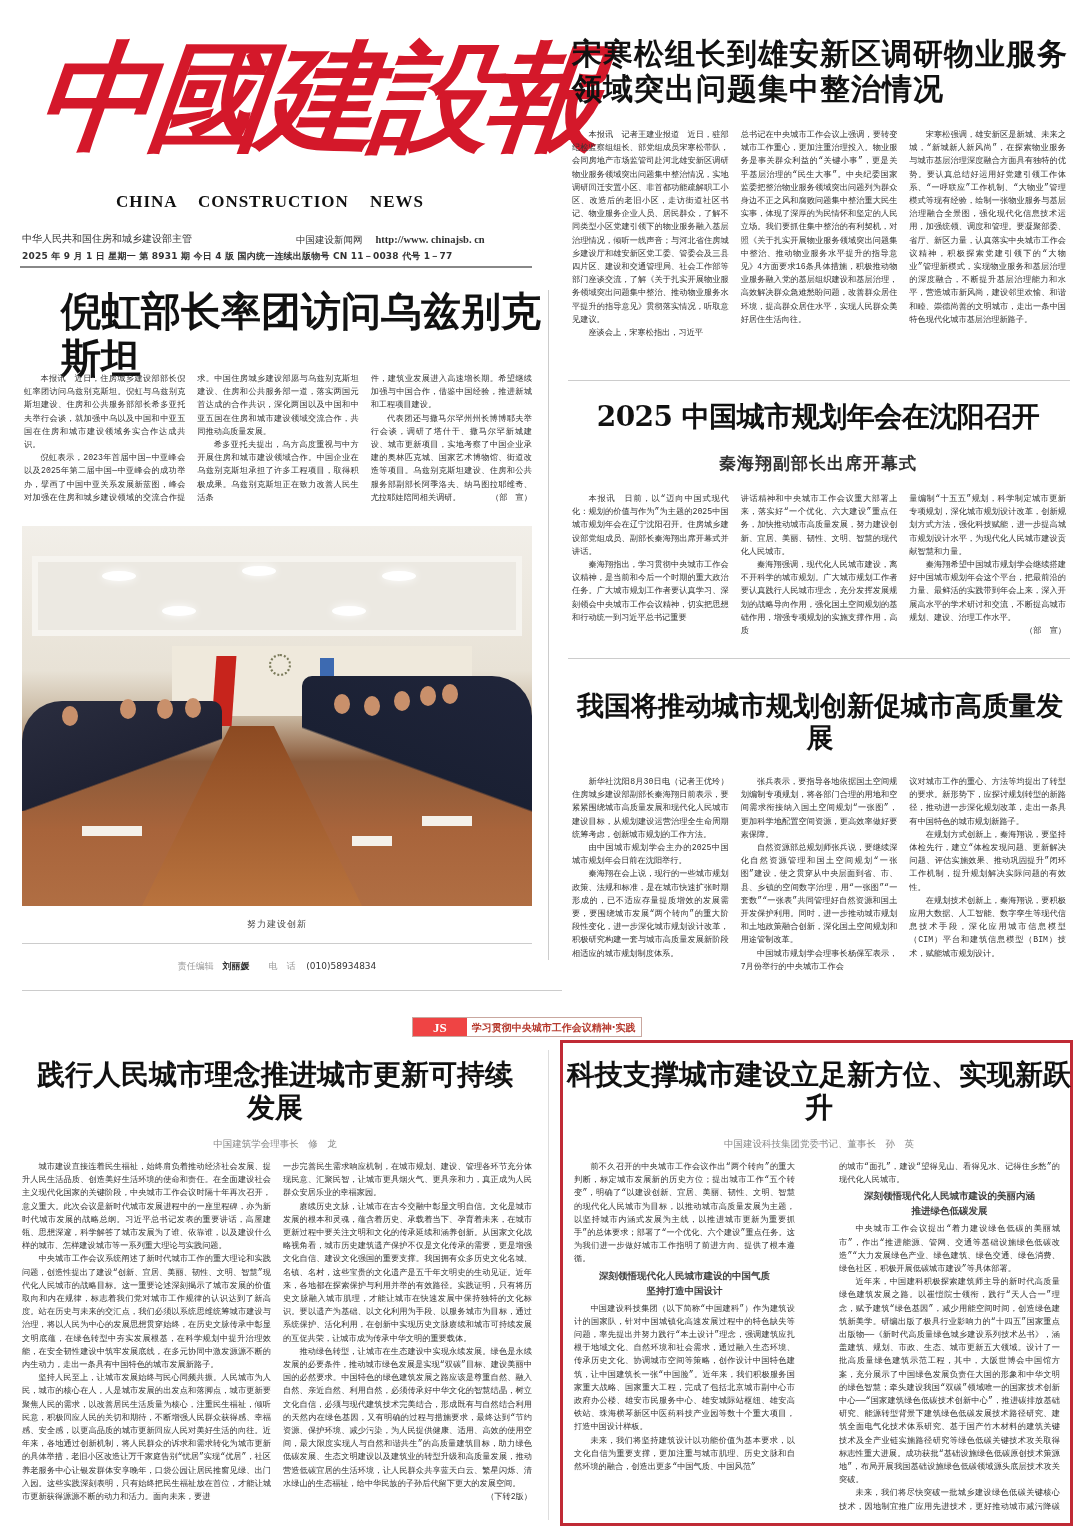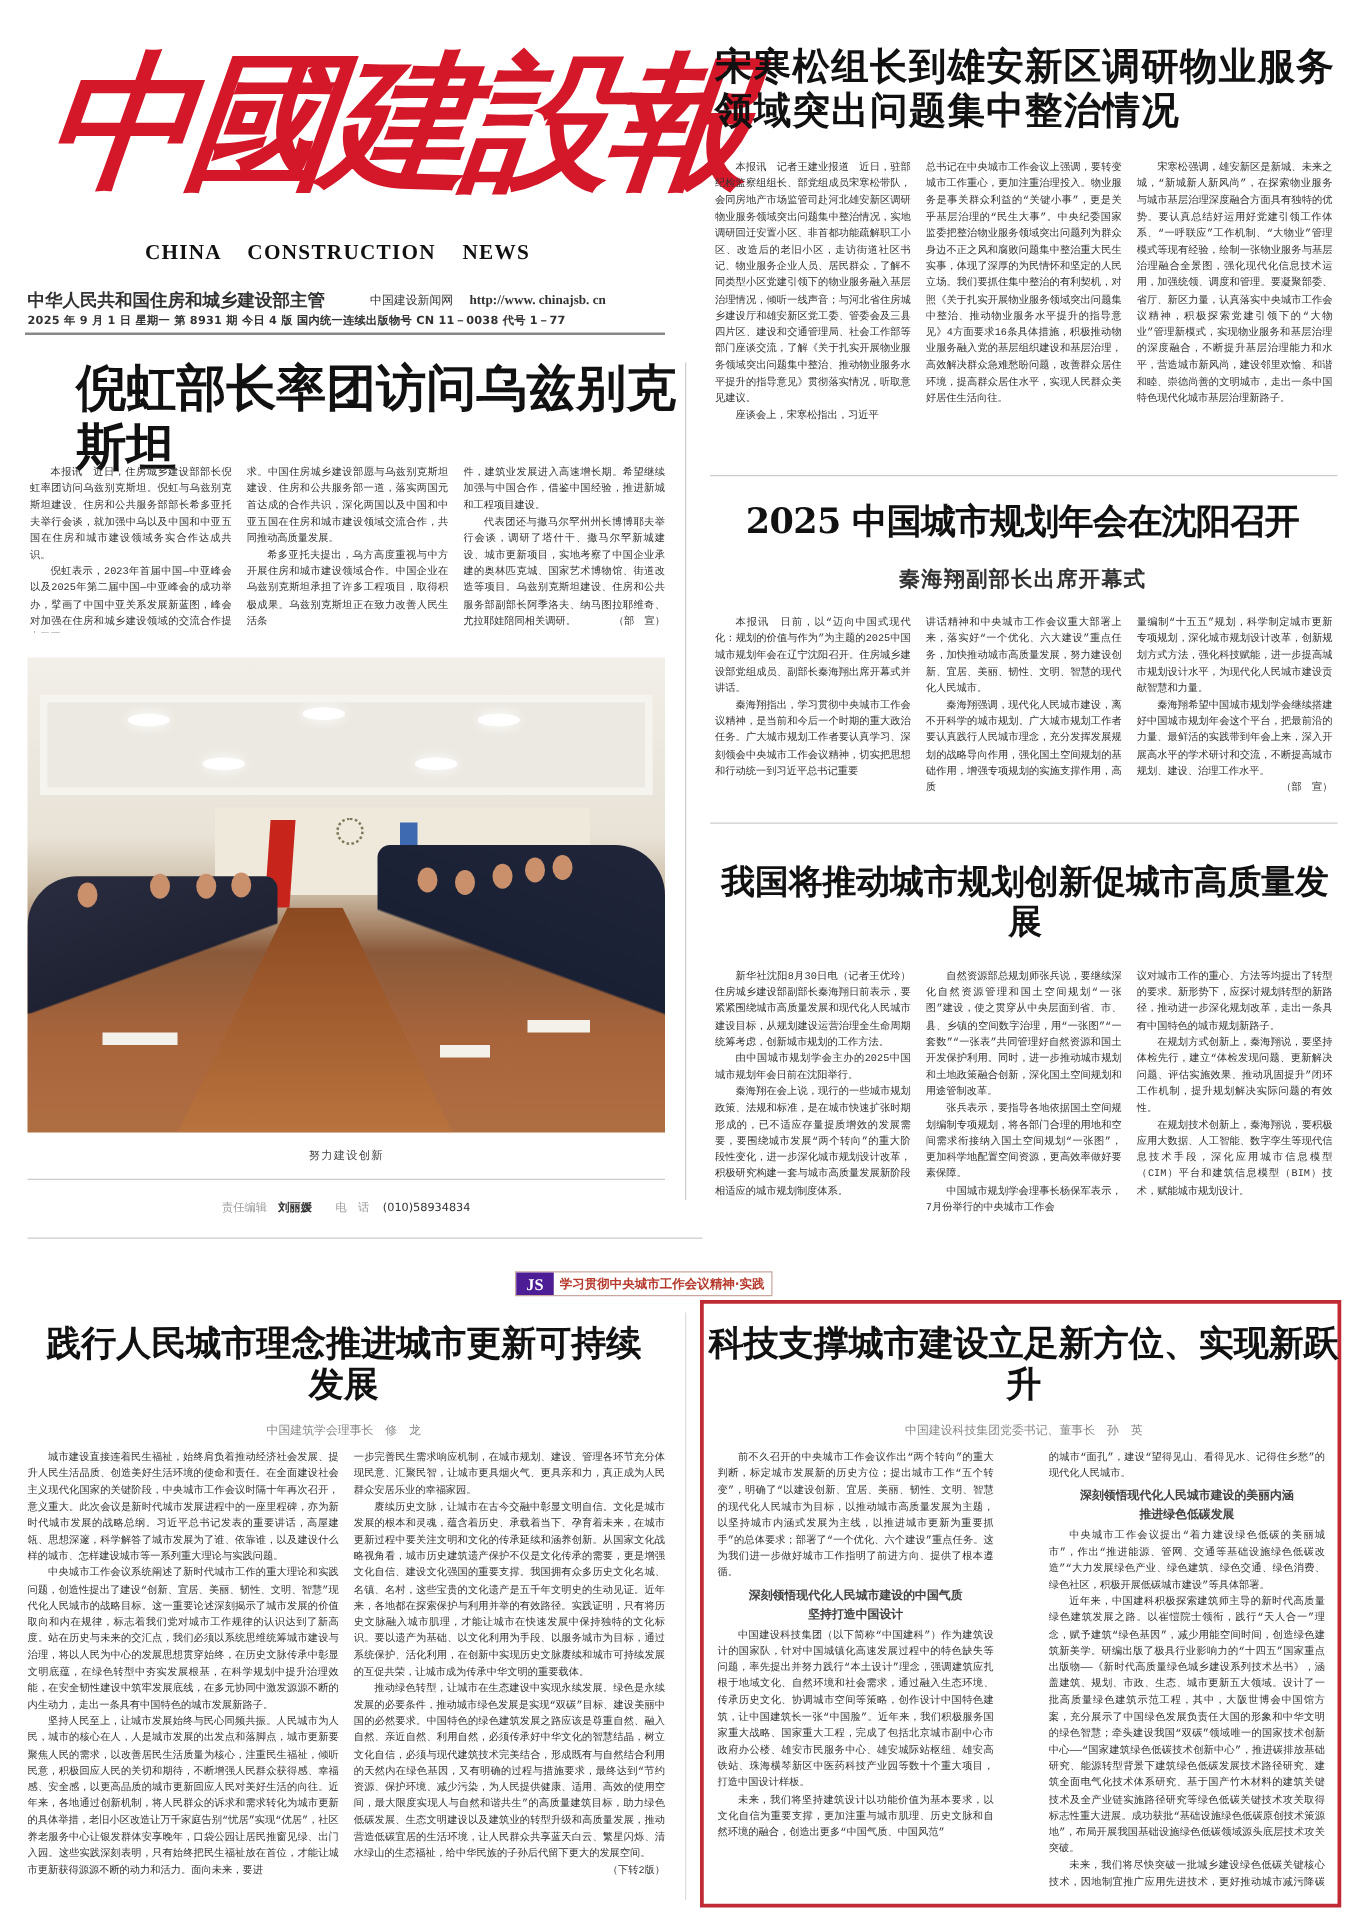--- a/index.html
+++ b/index.html
@@ -6,21 +6,21 @@
   html, body { width: 1080px; height: 1538px; background: #fff; overflow: hidden; }
   body { position: relative; font-family: "DejaVu Sans", sans-serif; color: #222; }
   .abs { position: absolute; }
 
   
   .masthead-logo { left: 38px; top: 12px; width: 470px; height: 170px; color: #d4182a;
     font-family: "DejaVu Serif", serif; font-size: 118px; font-weight: bold; font-style: italic;
     letter-spacing: -6px; line-height: 170px; white-space: nowrap; transform: skewX(-6deg); }
   .masthead-en { left: 110px; top: 192px; width: 320px; text-align: center; font-family: "Liberation Serif", serif;
     font-weight: bold; font-size: 17px; letter-spacing: 1px; word-spacing: 16px; color: #111; }
-  .masthead-org { left: 22px; top: 232px; font-size: 14px; color: #333; font-weight: bold; }
+  .masthead-org { left: 22px; top: 232px; font-size: 10px; color: #333; font-weight: normal; }
   .masthead-site { left: 296px; top: 234px; font-size: 9.5px; color: #333; }
   .masthead-site b { font-family: "Liberation Serif", serif; margin-left: 10px; font-size: 10.5px; }
   .masthead-issue { left: 22px; top: 250px; width: 510px; font-size: 9px; font-weight: bold; color: #333; letter-spacing: 0.2px; white-space: nowrap; }
   .masthead-rule { left: 20px; top: 266px; width: 512px; height: 2px; background: #888; }
 
   
   .hl { font-family: "DejaVu Serif", serif; font-weight: bold; color: #111; line-height: 1.18; }
   .hl-song { left: 572px; top: 36px; width: 500px; font-size: 30px; letter-spacing: 1px; }
   .hl-ni { left: 24px; top: 288px; width: 510px; font-family: "DejaVu Sans", sans-serif; font-size: 40px; letter-spacing: 0px; font-weight: bold; margin-left: 37px; }
   .hl-plan { left: 568px; top: 400px; width: 500px; font-size: 28px; text-align: center; letter-spacing: -0.5px; }
@@ -56,21 +56,21 @@
   .photo .head { position: absolute; width: 16px; height: 20px; border-radius: 50%; background: #c9906b; }
   .photo .paper { position: absolute; height: 10px; background: #f4f1ea; }
 
   .caption { left: 22px; top: 918px; width: 510px; text-align: center; font-size: 9px; color: #444; letter-spacing: 1px; }
   .editor { left: 22px; top: 960px; width: 510px; text-align: center; font-size: 9px; color: #999; }
   .editor .val { color: #333; font-weight: bold; margin: 0 16px 0 6px; }
   .editor .num { color: #333; margin-left: 8px; }
 
   
   .banner { left: 412px; top: 1017px; height: 20px; display: flex; align-items: stretch; border: 1px solid #c9a79f; background: #fff; }
-  .banner .js { background: #4c1d95; color: #fff; font-family: "Liberation Serif", serif; font-weight: bold; font-size: 13px; padding: 0 8px; line-height: 20px; }
+  .banner .js { background: #ef4444; color: #fff; font-family: "Liberation Serif", serif; font-weight: bold; font-size: 13px; padding: 0 20px; line-height: 20px; }
   .banner .t { color: #b63a2e; font-weight: bold; font-size: 10px; line-height: 20px; padding: 0 5px; }
 
   .redbox { left: 560px; top: 1040px; width: 513px; height: 486px; border: 3px solid #c02a35; }
 </style>
 </head>
 <body>
 
 <div class="abs masthead-logo">中國建設報</div>
 <div class="abs masthead-en">CHINA CONSTRUCTION NEWS</div>
 <div class="abs masthead-org">中华人民共和国住房和城乡建设部主管</div>
@@ -170,22 +170,22 @@
 <div class="abs hrule" style="left:568px; top:658px; width:502px;"></div>
 
 <div class="abs hl hl-innov">我国将推动城市规划创新促城市高质量发展</div>
 <div class="abs cols article" style="left:572px; top:775px; width:494px; height:200px;">
     <div class="col">
       <p>新华社沈阳8月30日电（记者王优玲）住房城乡建设部副部长秦海翔日前表示，要紧紧围绕城市高质量发展和现代化人民城市建设目标，从规划建设运营治理全生命周期统筹考虑，创新城市规划的工作方法。</p>
       <p>由中国城市规划学会主办的2025中国城市规划年会日前在沈阳举行。</p>
       <p>秦海翔在会上说，现行的一些城市规划政策、法规和标准，是在城市快速扩张时期形成的，已不适应存量提质增效的发展需要，要围绕城市发展“两个转向”的重大阶段性变化，进一步深化城市规划设计改革，积极研究构建一套与城市高质量发展新阶段相适应的城市规划制度体系。</p>
     </div>
     <div class="col">
+      <p>张兵表示，要指导各地依据国土空间规划编制专项规划，将各部门合理的用地和空间需求衔接纳入国土空间规划“一张图”，更加科学地配置空间资源，更高效率做好要素保障。</p>
       <p>自然资源部总规划师张兵说，要继续深化自然资源管理和国土空间规划“一张图”建设，使之贯穿从中央层面到省、市、县、乡镇的空间数字治理，用“一张图”“一套数”“一张表”共同管理好自然资源和国土开发保护利用。同时，进一步推动城市规划和土地政策融合创新，深化国土空间规划和用途管制改革。</p>
-      <p>张兵表示，要指导各地依据国土空间规划编制专项规划，将各部门合理的用地和空间需求衔接纳入国土空间规划“一张图”，更加科学地配置空间资源，更高效率做好要素保障。</p>
       <p>中国城市规划学会理事长杨保军表示，7月份举行的中央城市工作会</p>
     </div>
     <div class="col">
       <p class="cont">议对城市工作的重心、方法等均提出了转型的要求。新形势下，应探讨规划转型的新路径，推动进一步深化规划改革，走出一条具有中国特色的城市规划新路子。</p>
       <p>在规划方式创新上，秦海翔说，要坚持体检先行，建立“体检发现问题、更新解决问题、评估实施效果、推动巩固提升”闭环工作机制，提升规划解决实际问题的有效性。</p>
       <p>在规划技术创新上，秦海翔说，要积极应用大数据、人工智能、数字孪生等现代信息技术手段，深化应用城市信息模型（CIM）平台和建筑信息模型（BIM）技术，赋能城市规划设计。</p>
     </div>
   </div>
 
 <div class="abs banner">

